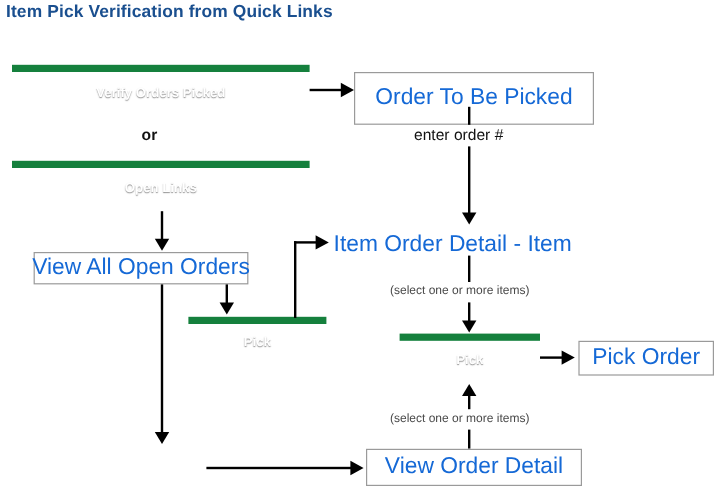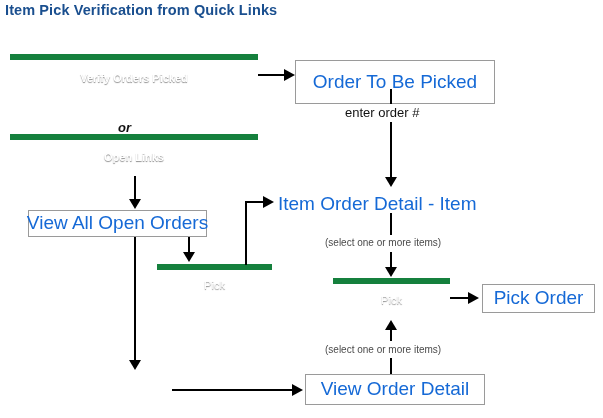--- a/index.html
+++ b/index.html
@@ -50,21 +50,21 @@
     font-weight: bold;
     display: flex;
     align-items: center;
     justify-content: center;
     text-align: left;
     line-height: 1.1;
     text-shadow: 0 1px 1px rgba(0,0,0,0.45);
     box-shadow: 0 1px 0 rgba(255,255,255,0.25) inset;
   }
   .btn-lg { font-size: 11px; }
-  .btn-sm { font-size: 11px; font-weight: normal; }
+  .btn-sm { font-size: 11px; font-weight: bold; }
 
   
   .obox {
     position: absolute;
     box-sizing: border-box;
     background: #ffffff;
     border: 1px solid #9a9a9a;
     color: #1569d6;
     font-size: 19px;
     display: flex;
@@ -152,21 +152,21 @@
   <div class="hline" style="left:258px; top:74px; width:30px;"></div>
   <div class="arrow-right" style="left:284px; top:69px;"></div>
 
   <div class="obox" style="left:295px; top:60px; width:200px; height:44px;">Order To Be Picked</div>
 
   <div class="vline" style="left:390px; top:89px; height:15px;"></div>
   <div class="caption-dark" style="left:345px; top:106px;">enter order #</div>
   <div class="vline" style="left:390px; top:122px; height:56px;"></div>
   <div class="arrow-down" style="left:385px; top:177px;"></div>
 
-  <div class="caption-or" style="left:118px; top:121px;font-style:italic;">or</div>
+  <div class="caption-or" style="left:118px; top:106px;">or</div>
 
   <div class="btn btn-lg" style="left:10px; top:134px; width:248px; height:40px;">Open Links</div>
 
   <div class="vline" style="left:134px; top:176px; height:25px;"></div>
   <div class="arrow-down" style="left:129px; top:199px;"></div>
 
   <div class="obox" style="left:28px; top:210px; width:179px; height:27px;">View All Open Orders</div>
 
   <div class="ptext" style="left:278px; top:194px;">Item Order Detail - Item</div>
 

